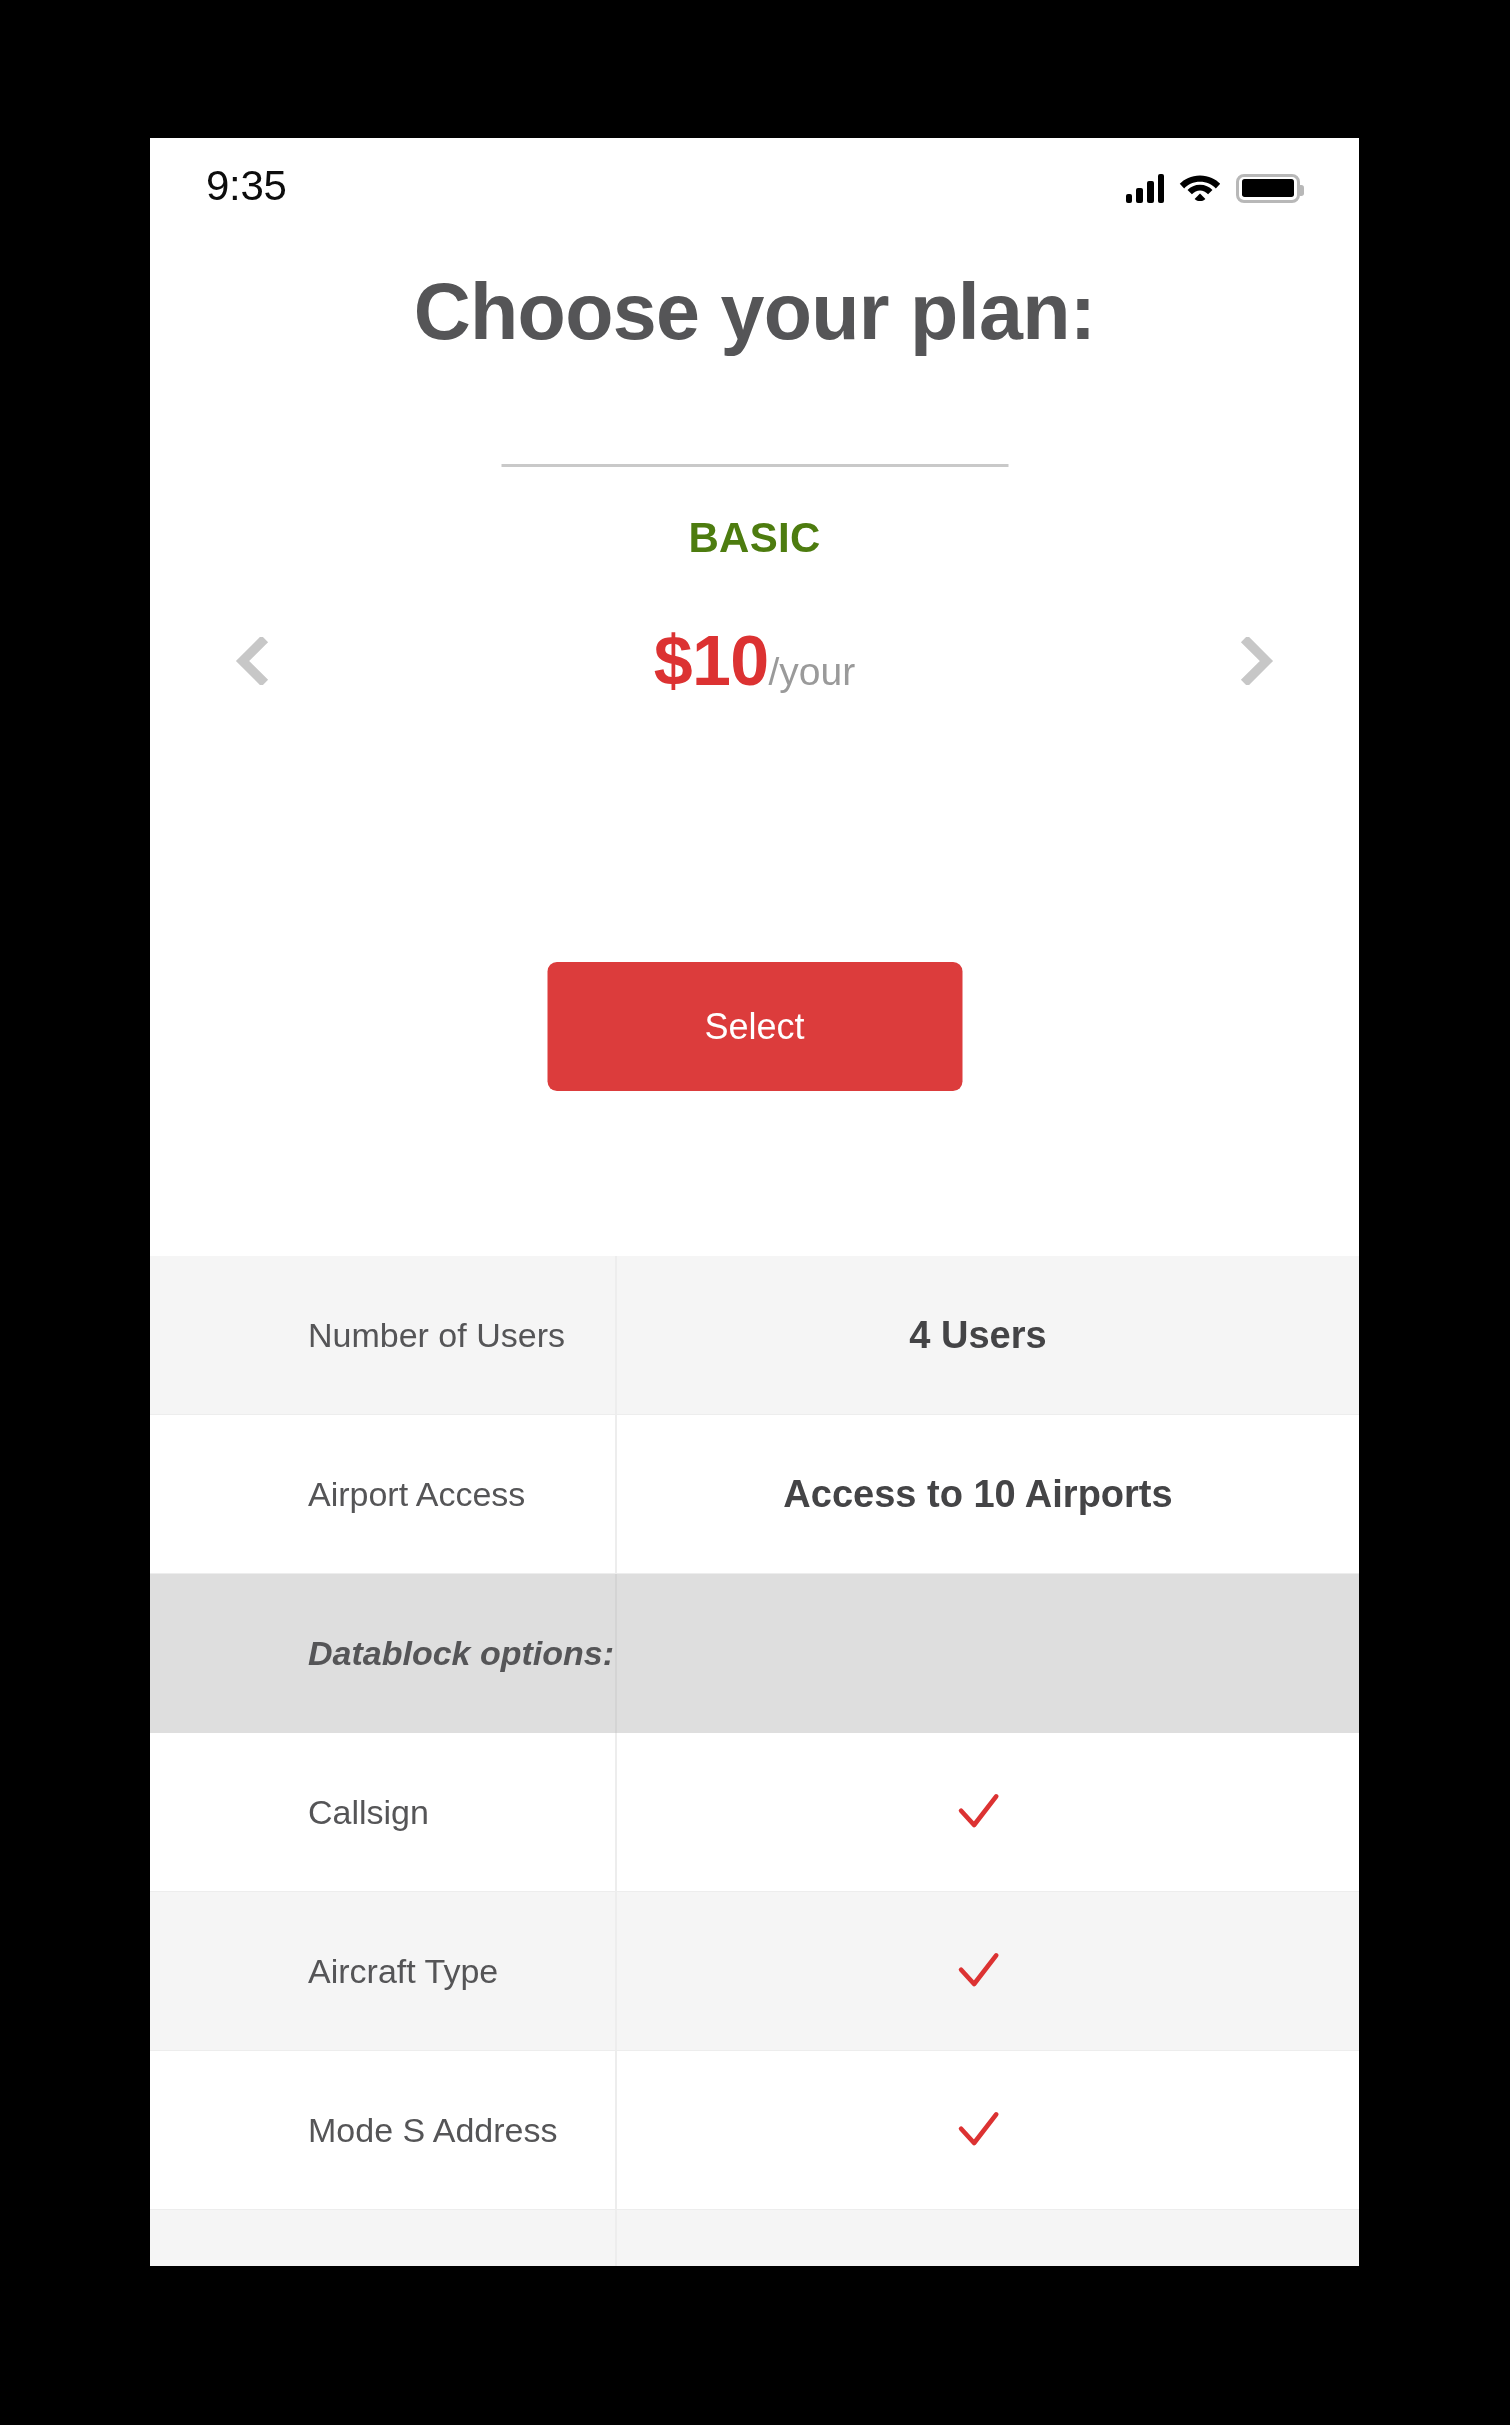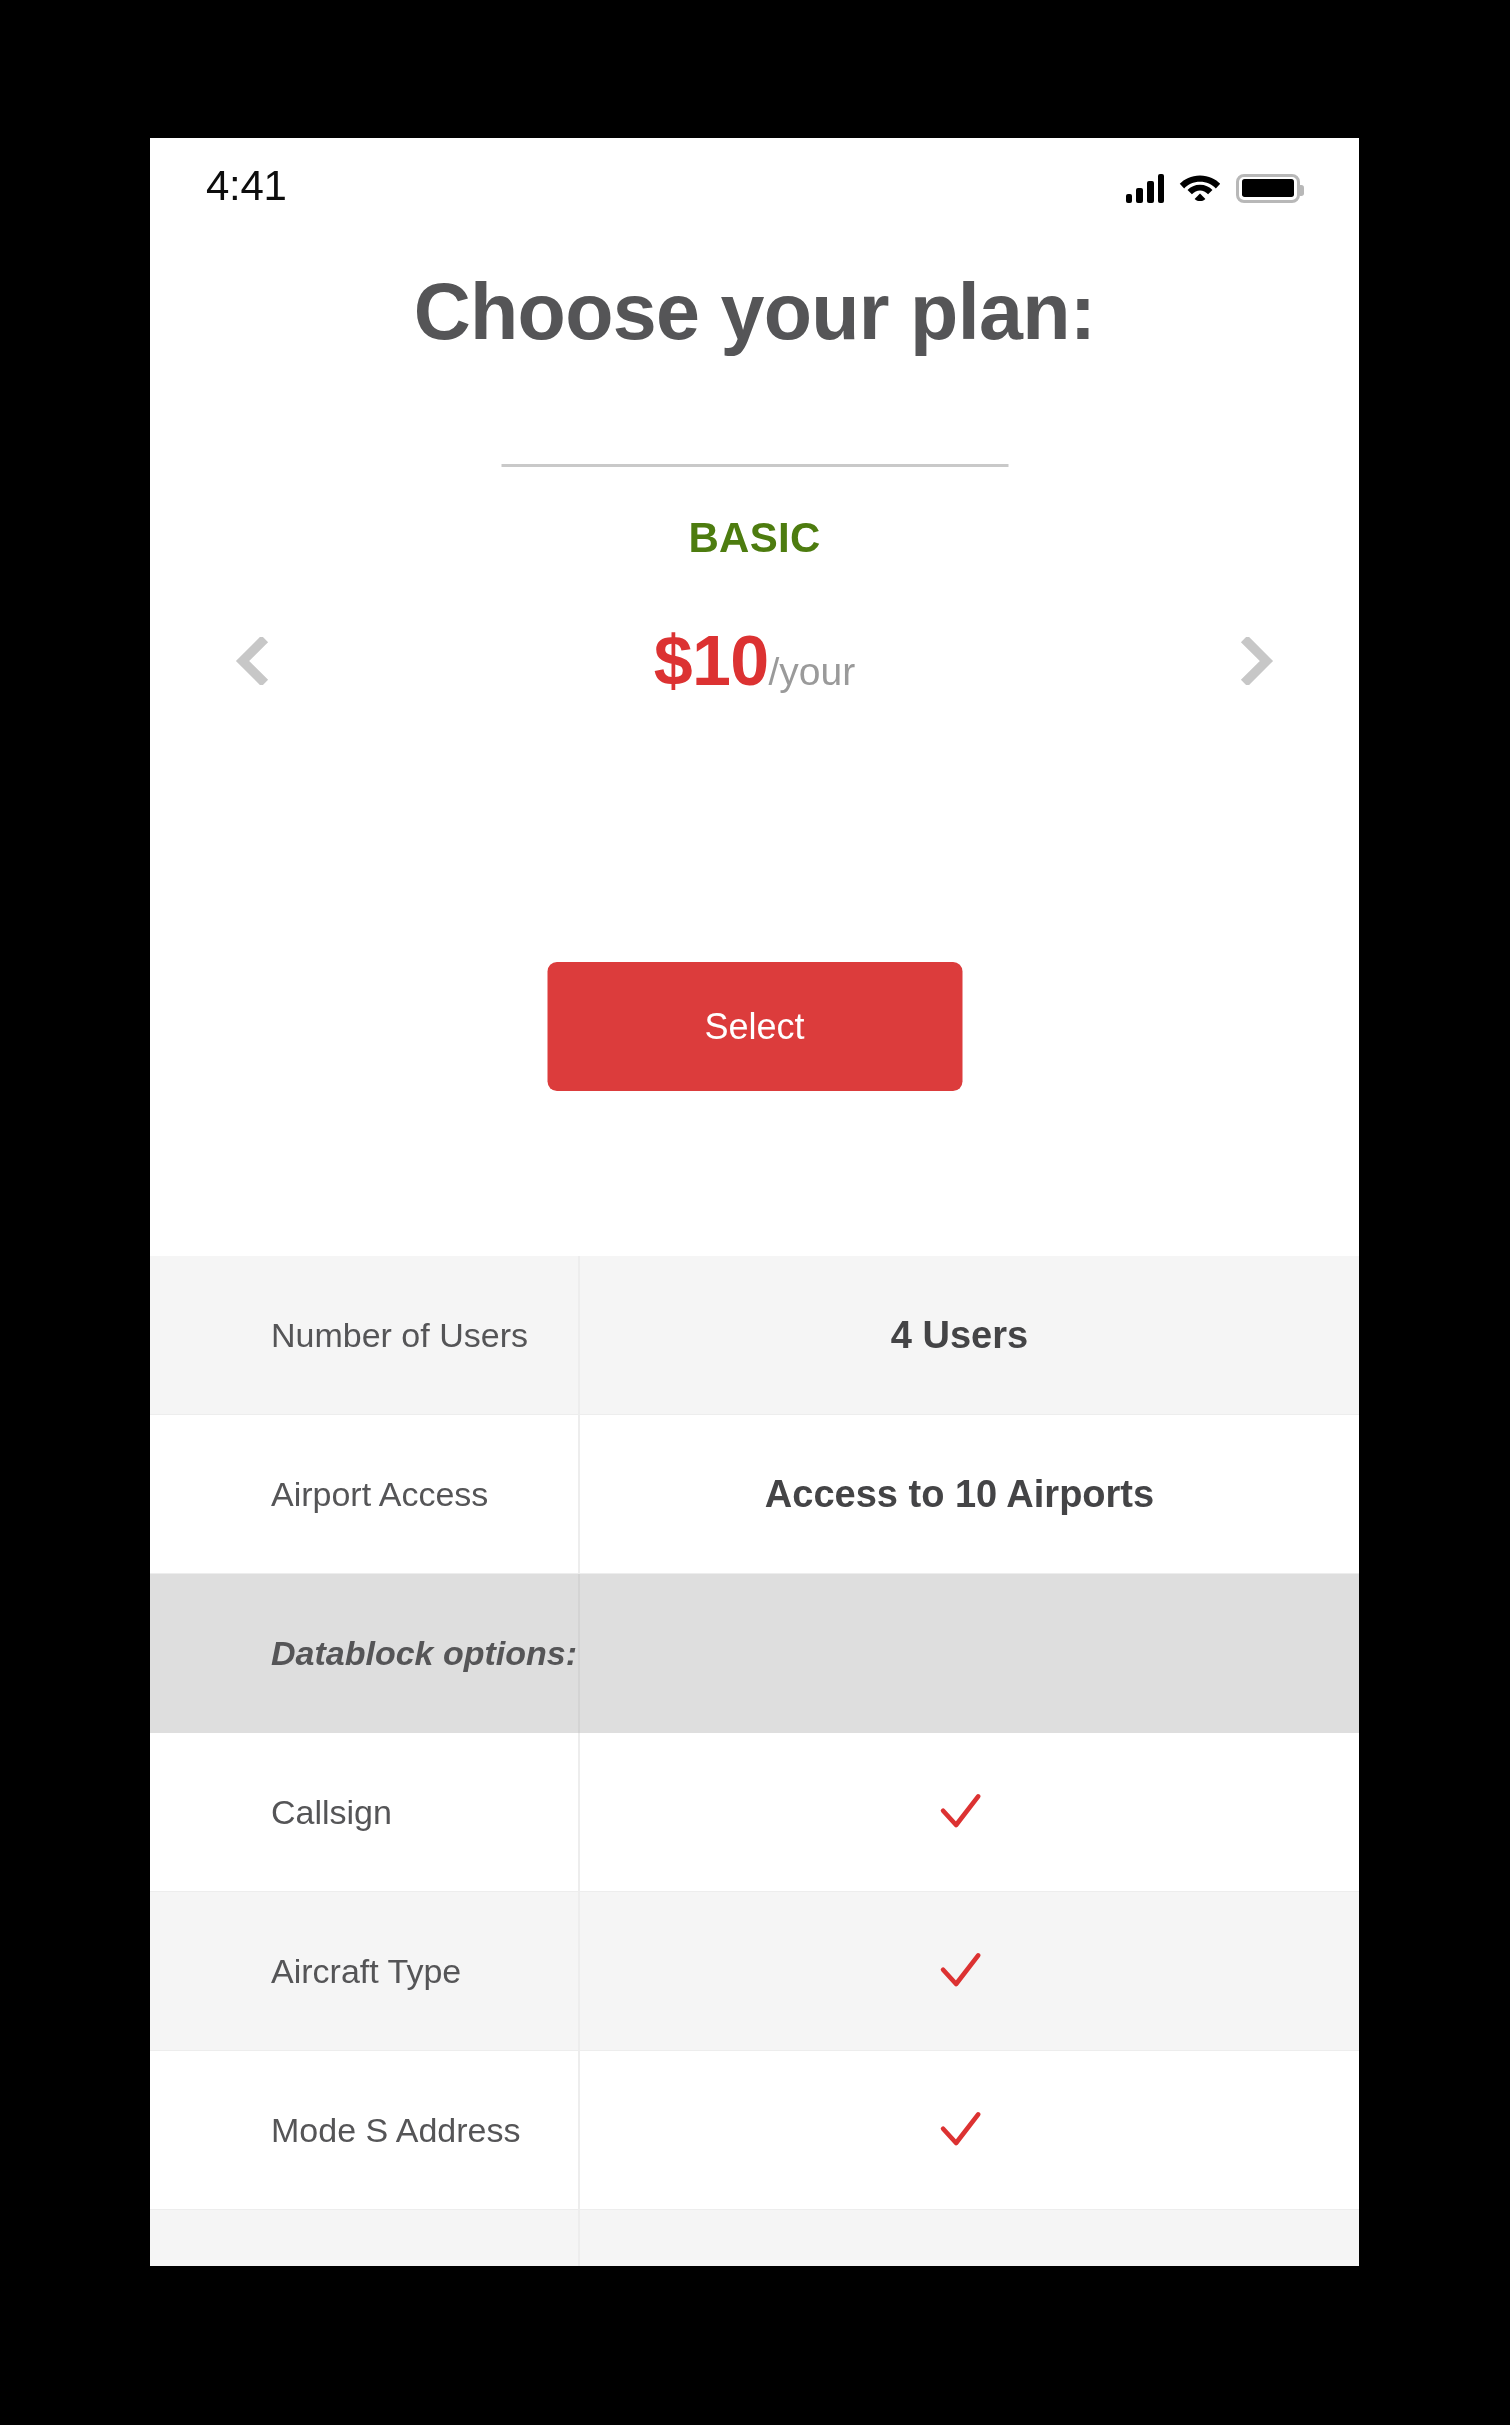--- a/index.html
+++ b/index.html
@@ -102,20 +102,21 @@
 
   
   #feature-table {
     position:absolute; left:0; top:1118px; width:100%;
   }
   .feature-row {
     position:relative;
     display:flex; align-items:center;
     height:159px;
     border-bottom:1.3px solid #ededed;
+    padding-left:37px;
   }
   .feature-row.alt  { background:#f5f5f5; }
   .feature-row.plain{ background:#ffffff; }
   .feature-row.section-head { background:#dedede; border-bottom:none;font-style:italic; }
   .cell-label {
     width:430px; flex:0 0 430px;
     padding-left:121px;
     font-size:34px; color:#555557;
     border-right:2px solid #ededed;
     height:100%; display:flex; align-items:center;
@@ -135,21 +136,21 @@
   .feature-row.clipped { height:74px; overflow:hidden; align-items:flex-start; }
   .feature-row.clipped .cell-label,
   .feature-row.clipped .cell-value { height:159px; }
 </style>
 </head>
 <body>
 
 <div id="phone-viewport">
 
   <div id="status-bar">
-    <div id="status-time">4:41</div>
+    <div id="status-time">9:35</div>
     <div id="status-icons">
       <span class="sig-bars">
         <i></i>
           <i></i>
           <i></i>
           <i></i>
       </span>
       <span>
         <svg width="42" height="31" viewBox="0 0 62 46">
           <path d="M31 8 C18 8 7.5 13.5 1 20.5 L7.5 27.5 C13 21.5 21.5 17.5 31 17.5 C40.5 17.5 49 21.5 54.5 27.5 L61 20.5 C54.5 13.5 44 8 31 8 Z" fill="#000"></path>

